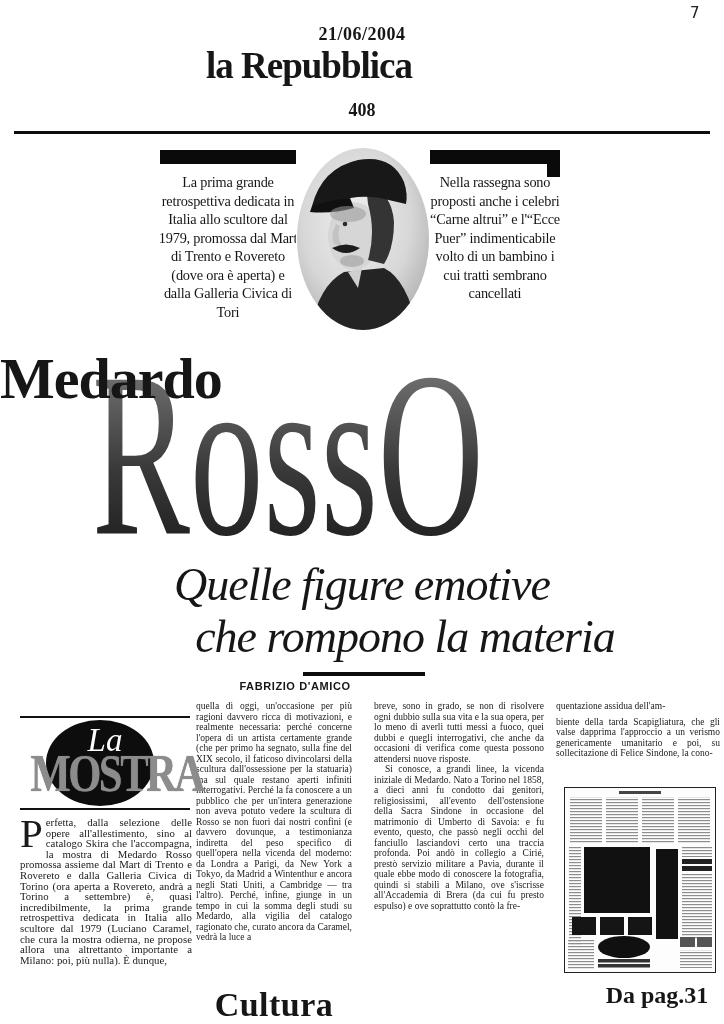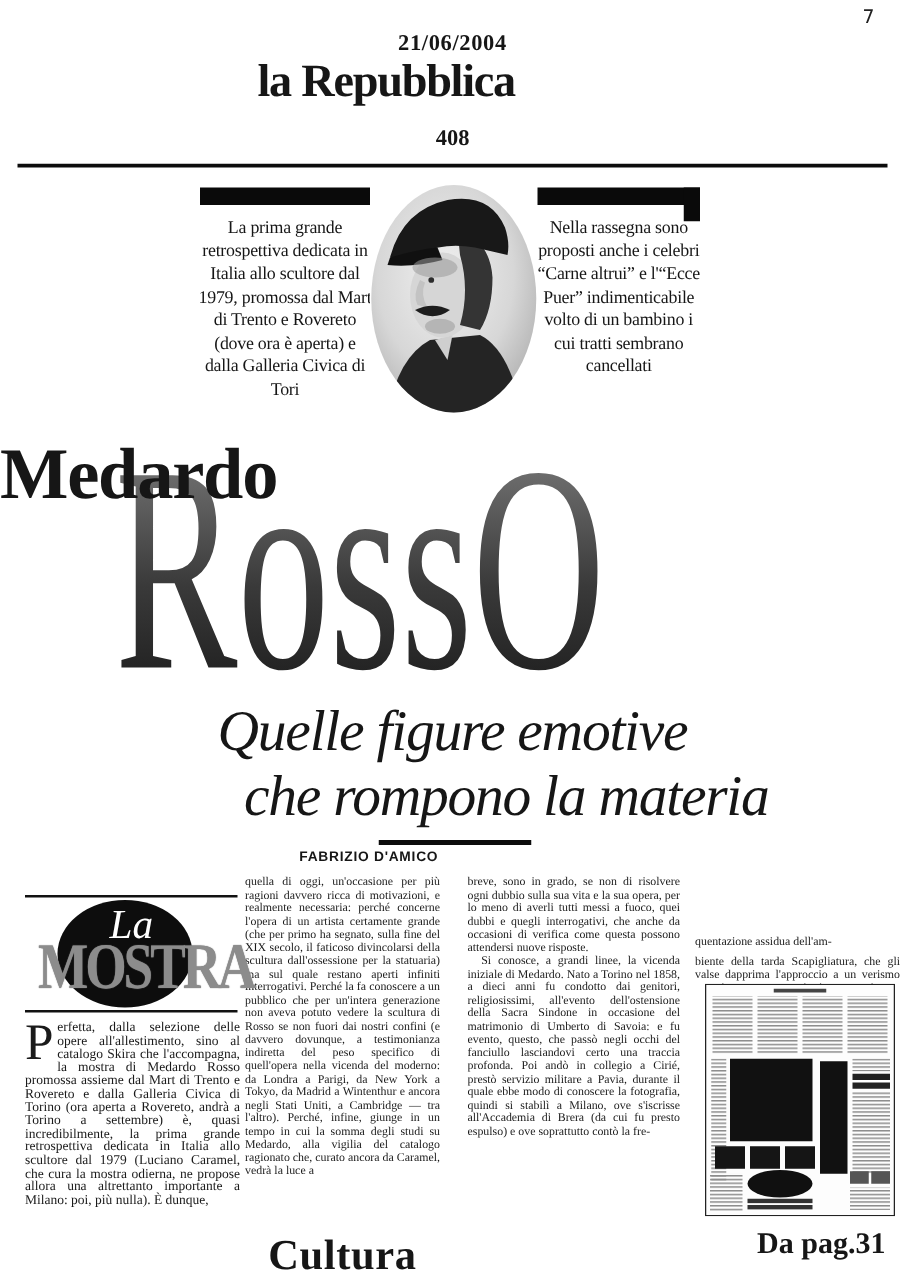--- a/index.html
+++ b/index.html
@@ -38,21 +38,21 @@
   .logo-la{left:20px;top:722px;width:170px;text-align:center;color:#fff;font-size:33px;font-style:italic;z-index:2;}
   .logo-mostra{left:14px;top:744px;width:182px;text-align:center;color:#8c8c8c;font-size:52px;font-weight:bold;
                letter-spacing:-3px;transform:scaleX(.82);transform-origin:center;z-index:2;
                text-shadow:0 0 1px #6f6f6f;}
   
   .bodycol{font-size:9.5px;line-height:10.5px;text-align:justify;overflow:hidden;color:#1a1a1a;}
   .col1{left:20px;top:817px;width:172px;height:170px;font-size:10.8px;line-height:10.6px;}
   .col2{left:196px;top:701px;width:156px;height:286px;}
   .col3{left:374px;top:701px;width:170px;height:292px;}
   .col4{left:556px;top:701px;width:164px;height:86px;}
-  .col4-line1{display:block;margin-bottom:5px;margin-top:48px;}
+  .col4-line1{display:block;margin-bottom:5px;}
   .dropcap{float:left;font-size:41px;line-height:32px;padding-right:3px;}
   .indent{text-indent:11px;display:block;}
   
   .thumb{left:564px;top:787px;width:152px;height:186px;}
   .section-label{left:186px;top:986px;width:176px;text-align:center;font-size:34px;font-weight:bold;letter-spacing:.5px;}
   .from-page{left:590px;top:982px;width:134px;text-align:center;font-size:24px;font-weight:bold;}
 </style>
 </head>
 <body>
 
@@ -131,21 +131,21 @@
     <span>quella di oggi, un'occasione per più ragioni davvero ricca di motivazioni, e realmente necessaria: perché concerne l'opera di un artista certamente grande (che per primo ha segnato, sulla fine del XIX secolo, il faticoso divincolarsi della scultura dall'ossessione per la statuaria) ma sul quale restano aperti infiniti interrogativi. Perché la fa conoscere a un pubblico che per un'intera generazione non aveva potuto vedere la scultura di Rosso se non fuori dai nostri confini (e davvero dovunque, a testimonianza indiretta del peso specifico di quell'opera nella vicenda del moderno: da Londra a Parigi, da New York a Tokyo, da Madrid a Wintenthur e ancora negli Stati Uniti, a Cambridge — tra l'altro). Perché, infine, giunge in un tempo in cui la somma degli studi su Medardo, alla vigilia del catalogo ragionato che, curato ancora da Caramel, vedrà la luce a</span>
   </div>
 
   <div class="abs bodycol col3">
     <span>breve, sono in grado, se non di risolvere ogni dubbio sulla sua vita e la sua opera, per lo meno di averli tutti messi a fuoco, quei dubbi e quegli interrogativi, che anche da occasioni di verifica come questa possono attendersi nuove risposte.</span>
     <span class="indent">Si conosce, a grandi linee, la vicenda iniziale di Medardo. Nato a Torino nel 1858, a dieci anni fu condotto dai genitori, religiosissimi, all'evento dell'ostensione della Sacra Sindone in occasione del matrimonio di Umberto di Savoia: e fu evento, questo, che passò negli occhi del fanciullo lasciandovi certo una traccia profonda. Poi andò in collegio a Cirié, prestò servizio militare a Pavia, durante il quale ebbe modo di conoscere la fotografia, quindi si stabilì a Milano, ove s'iscrisse all'Accademia di Brera (da cui fu presto espulso) e ove soprattutto contò la fre-</span>
   </div>
 
   <div class="abs bodycol col4">
     <span class="col4-line1">quentazione assidua dell'am-</span>
-    <span>biente della tarda Scapigliatura, che gli valse dapprima l'approccio a un verismo genericamente umanitario e poi, su sollecitazione di Felice Cameroni, la cono-</span>
+    <span>biente della tarda Scapigliatura, che gli valse dapprima l'approccio a un verismo genericamente umanitario e poi, su sollecitazione di Felice Sindone, la cono-</span>
   </div>
 
   <div class="abs thumb">
     <svg width="152" height="186" viewBox="0 0 152 186">
       <defs>
         <pattern id="tl" width="4" height="3" patternUnits="userSpaceOnUse">
           <rect width="4" height="1.2" fill="#8d8d8d"></rect>
         </pattern>
       </defs>
       <rect x="0.5" y="0.5" width="151" height="185" fill="#fdfdfd" stroke="#222"></rect>

